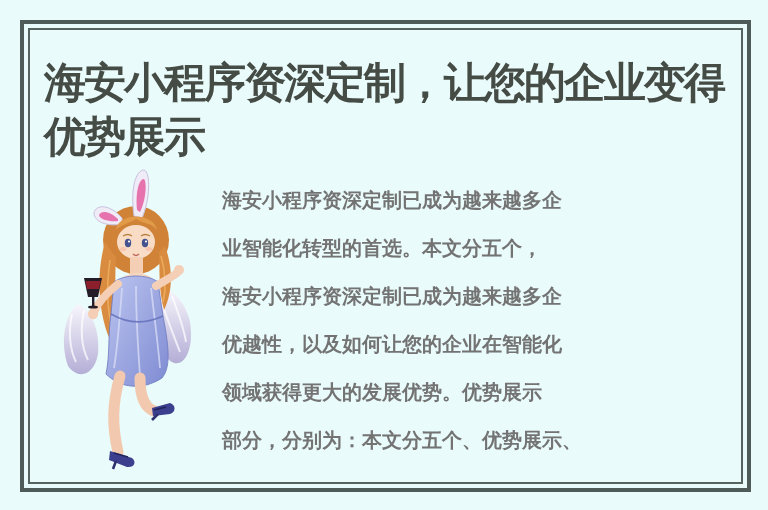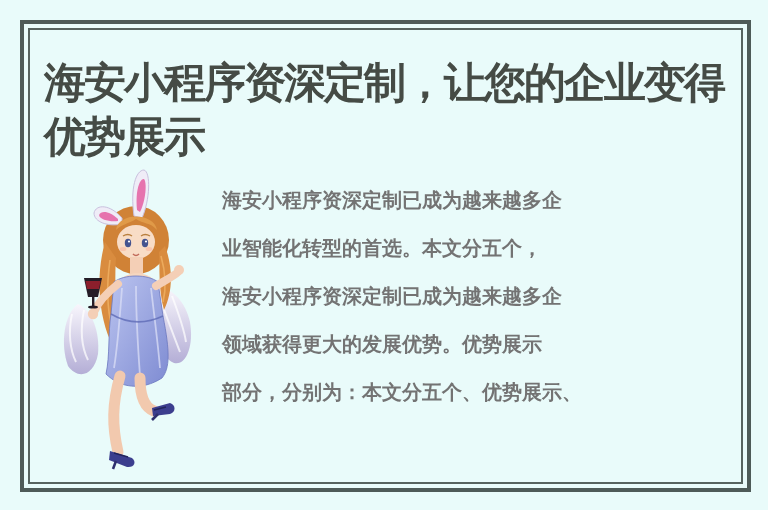--- a/index.html
+++ b/index.html
@@ -138,20 +138,21 @@
       <path d="M104 244 L122 239 C128 241 128 248 122 250 L105 252 Z" fill="#3c3e8e"></path>
       <path d="M110 250 L104 256" stroke="#2e2f6e" stroke-width="2.6"></path>
       <path d="M106 246 L118 243" stroke="#23245c" stroke-width="1.4"></path>
     </svg>
   </div>
 
   <div class="article">
     <div class="a-line">海安小程序资深定制已成为越来越多企</div>
     <div class="a-line">业智能化转型的首选。本文分五个，</div>
     <div class="a-line">海安小程序资深定制已成为越来越多企</div>
+    <div class="a-line">优越性，以及如何让您的企业在智能化</div>
     <div class="a-line">领域获得更大的发展优势。优势展示</div>
     <div class="a-line">部分，分别为：本文分五个、优势展示、</div>
   </div>
 
   <div class="frame-outer">
     <div class="frame-inner"></div>
   </div>
 
 </div>
 

